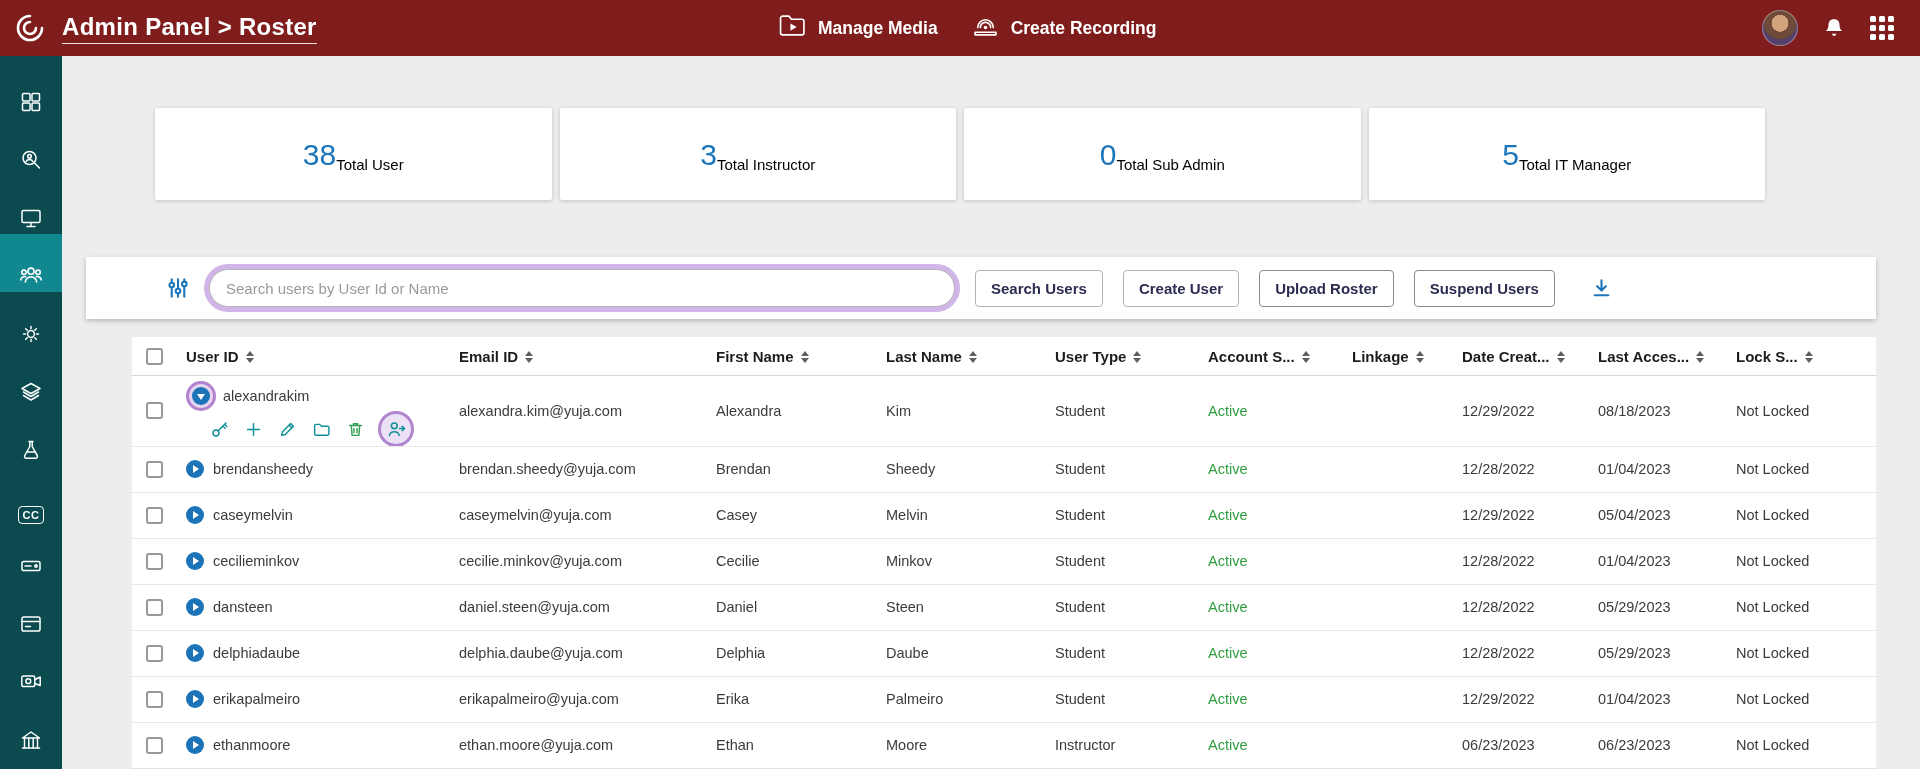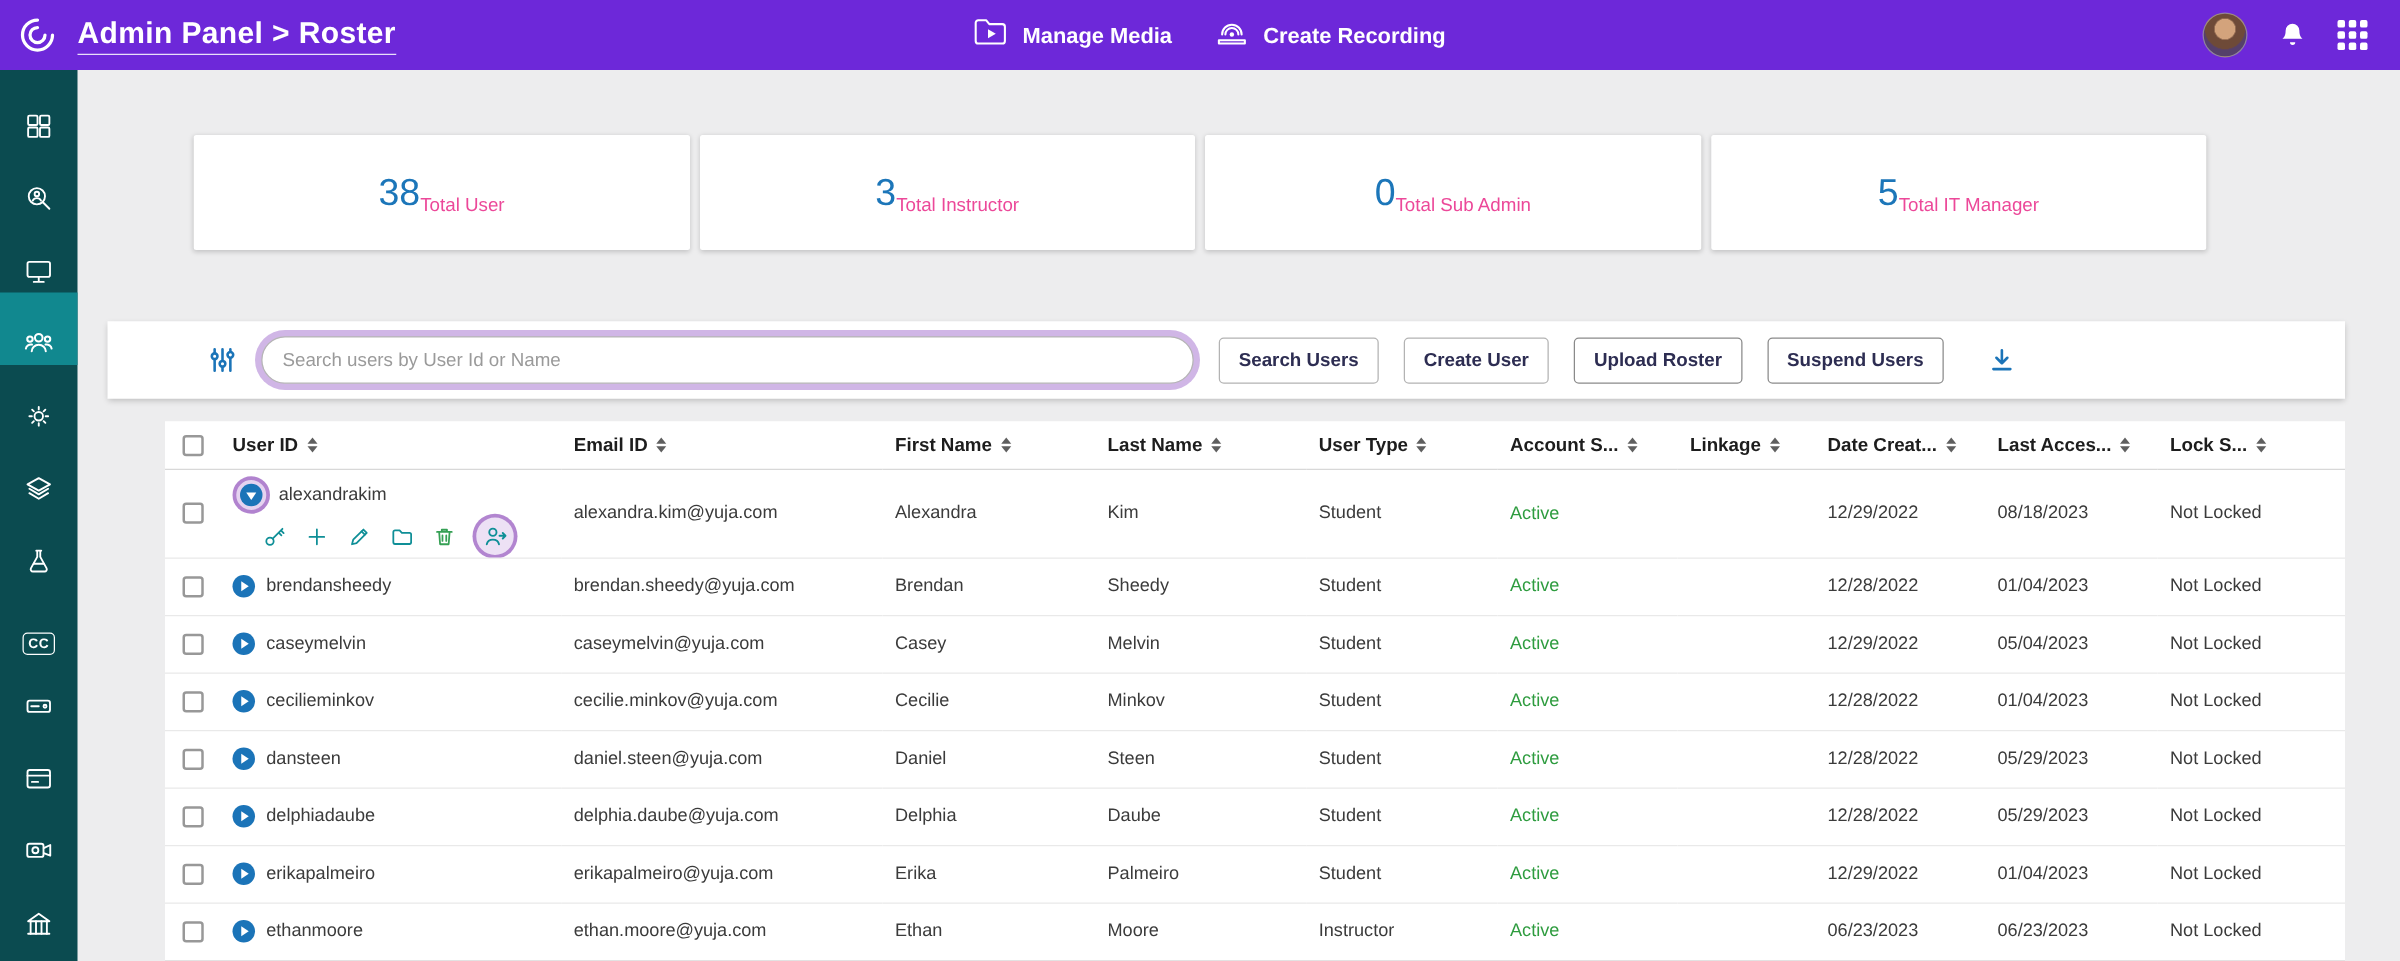--- a/index.html
+++ b/index.html
@@ -1,21 +1,21 @@
 <!DOCTYPE html>
 <html><head>
 <meta charset="utf-8">
 <style>
   * { margin:0; padding:0; box-sizing:border-box; }
   html,body { width:1920px; height:769px; overflow:hidden; }
   body { font-family:"Liberation Sans", sans-serif; background:#ededee; }
   .viewport { position:relative; width:1920px; height:769px; overflow:hidden; background:#ededee; }
 
   
-  .app-header { position:absolute; left:0; top:0; width:1920px; height:56px; background:#6d28d9; z-index:20; display:flex; align-items:center; }
+  .app-header { position:absolute; left:0; top:0; width:1920px; height:56px; background:#7f1d1d; z-index:20; display:flex; align-items:center; }
   .logo { margin-left:12px; width:36px; height:36px; flex:0 0 auto; cursor:pointer; }
   .page-title { margin-left:14px; font-size:24px; font-weight:bold; color:#fff; letter-spacing:.3px; border-bottom:1.5px solid rgba(255,255,255,.85); padding-bottom:2px; }
   .header-center { position:absolute; left:779px; top:0; height:56px; display:flex; align-items:center; gap:34px; }
   .header-action { display:flex; align-items:center; gap:12px; color:#fff; font-size:17.5px; font-weight:bold; cursor:pointer; }
   .header-right { position:absolute; right:26px; top:0; height:56px; display:flex; align-items:center; gap:24px; }
   .avatar { width:36px; height:36px; border-radius:50%; border:1px solid rgba(255,255,255,.35); cursor:pointer;
             background: radial-gradient(circle at 50% 36%, #d3a37c 0 30%, #6e4a38 31% 58%, #55406b 59%); }
   .icon-btn { cursor:pointer; display:flex; align-items:center; justify-content:center; }
   .apps-grid { display:grid; grid-template-columns:repeat(3,6px); grid-auto-rows:6px; gap:3px; cursor:pointer; }
   .apps-grid i { width:6px; height:6px; background:#fff; border-radius:1.5px; }
@@ -26,21 +26,21 @@
   .side-item.active { background:#11888F; }
   .cc-badge { border:1.6px solid #fff; border-radius:4px; padding:2px 4px; font-size:11px; font-weight:bold; color:#fff; letter-spacing:.5px; }
 
   
   .main { position:absolute; left:62px; top:56px; width:1858px; height:713px; }
 
   
   .stats-row { position:absolute; left:93px; top:52px; width:1610px; height:92px; display:flex; gap:8px; }
   .stat-card { flex:1; background:#fff; border-radius:2px; box-shadow:0 1px 4px rgba(0,0,0,.18); display:flex; flex-direction:row; align-items:center; justify-content:center; }
   .stat-value { font-size:30px; font-weight:500; color:#1C76B9; line-height:1.1; }
-  .stat-label { margin-top:21px; font-size:15px; color:#ec4899; }
+  .stat-label { margin-top:21px; font-size:15px; color:#000000; }
 
   
   .toolbar { position:absolute; left:24px; top:201px; width:1790px; height:62px; background:#fff; box-shadow:0 2px 5px rgba(0,0,0,.22); display:flex; align-items:center; padding-left:79px; }
   .filter-btn { cursor:pointer; display:flex; }
   .search-input { margin-left:18px; width:746px; height:38px; border:1px solid #b5b5b5; border-radius:19px; padding:0 16px; font-size:15px; color:#444; outline:none; font-family:"Liberation Sans",sans-serif;
                   box-shadow:0 0 0 5px rgba(177,133,213,.6); }
   .search-input::placeholder { color:#9a9a9a; }
   .tb-btn { margin-left:20px; height:37px; padding:0 15px; background:#fff; border:1px solid #b3b3b3; border-radius:4px; font-size:15px; font-weight:600; color:#2D2D52; cursor:pointer; font-family:"Liberation Sans",sans-serif; white-space:nowrap; }
   .tb-btn.dark-border { border-color:#8a8a8a; }
   .download-btn { margin-left:34px; cursor:pointer; display:flex; }

